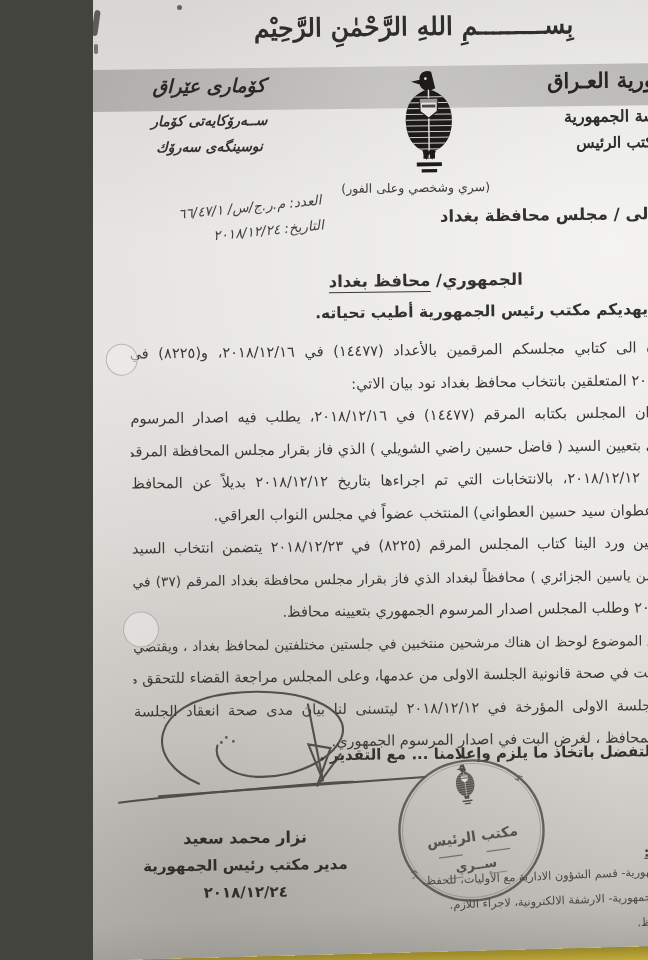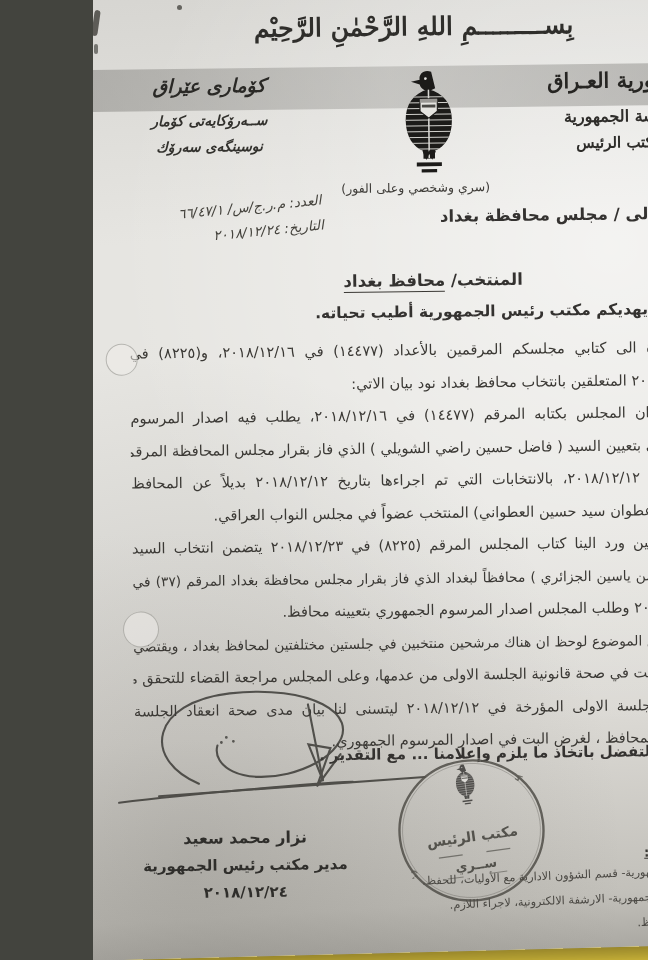--- a/index.html
+++ b/index.html
@@ -116,21 +116,21 @@
         <span>العدد:</span>
         <span>م.ر.ج/س/ ٦٦/٤٧/١</span>
       </div>
       <div>
         <span>التاريخ:</span>
         <span>٢٠١٨/١٢/٢٤</span>
       </div>
     </div>
 
     <div class="abs subj rtl">
-      <span>المنتخب/</span>
+      <span>الجمهوري/</span>
       <span class="u">محافظ بغداد</span>
     </div>
 
     <div class="abs salut rtl">يهديكم مكتب رئيس الجمهورية أطيب تحياته.</div>
 
     <div class="abs body rtl">
       <div class="ln just ind">اشارة الى كتابي مجلسكم المرقمين بالأعداد (١٤٤٧٧) في ٢٠١٨/١٢/١٦، و(٨٢٢٥) في</div>
       <div class="ln">٢٠١٨/١٢/٢٣ المتعلقين بانتخاب محافظ بغداد نود بيان الاتي:</div>
       <div class="ln just">١- وجد ان المجلس بكتابه المرقم (١٤٤٧٧) في ٢٠١٨/١٢/١٦، يطلب فيه اصدار المرسوم</div>
       <div class="ln just">الجمهوري بتعيين السيد ( فاضل حسين راضي الشويلي ) الذي فاز بقرار مجلس المحافظة المرقم</div>

